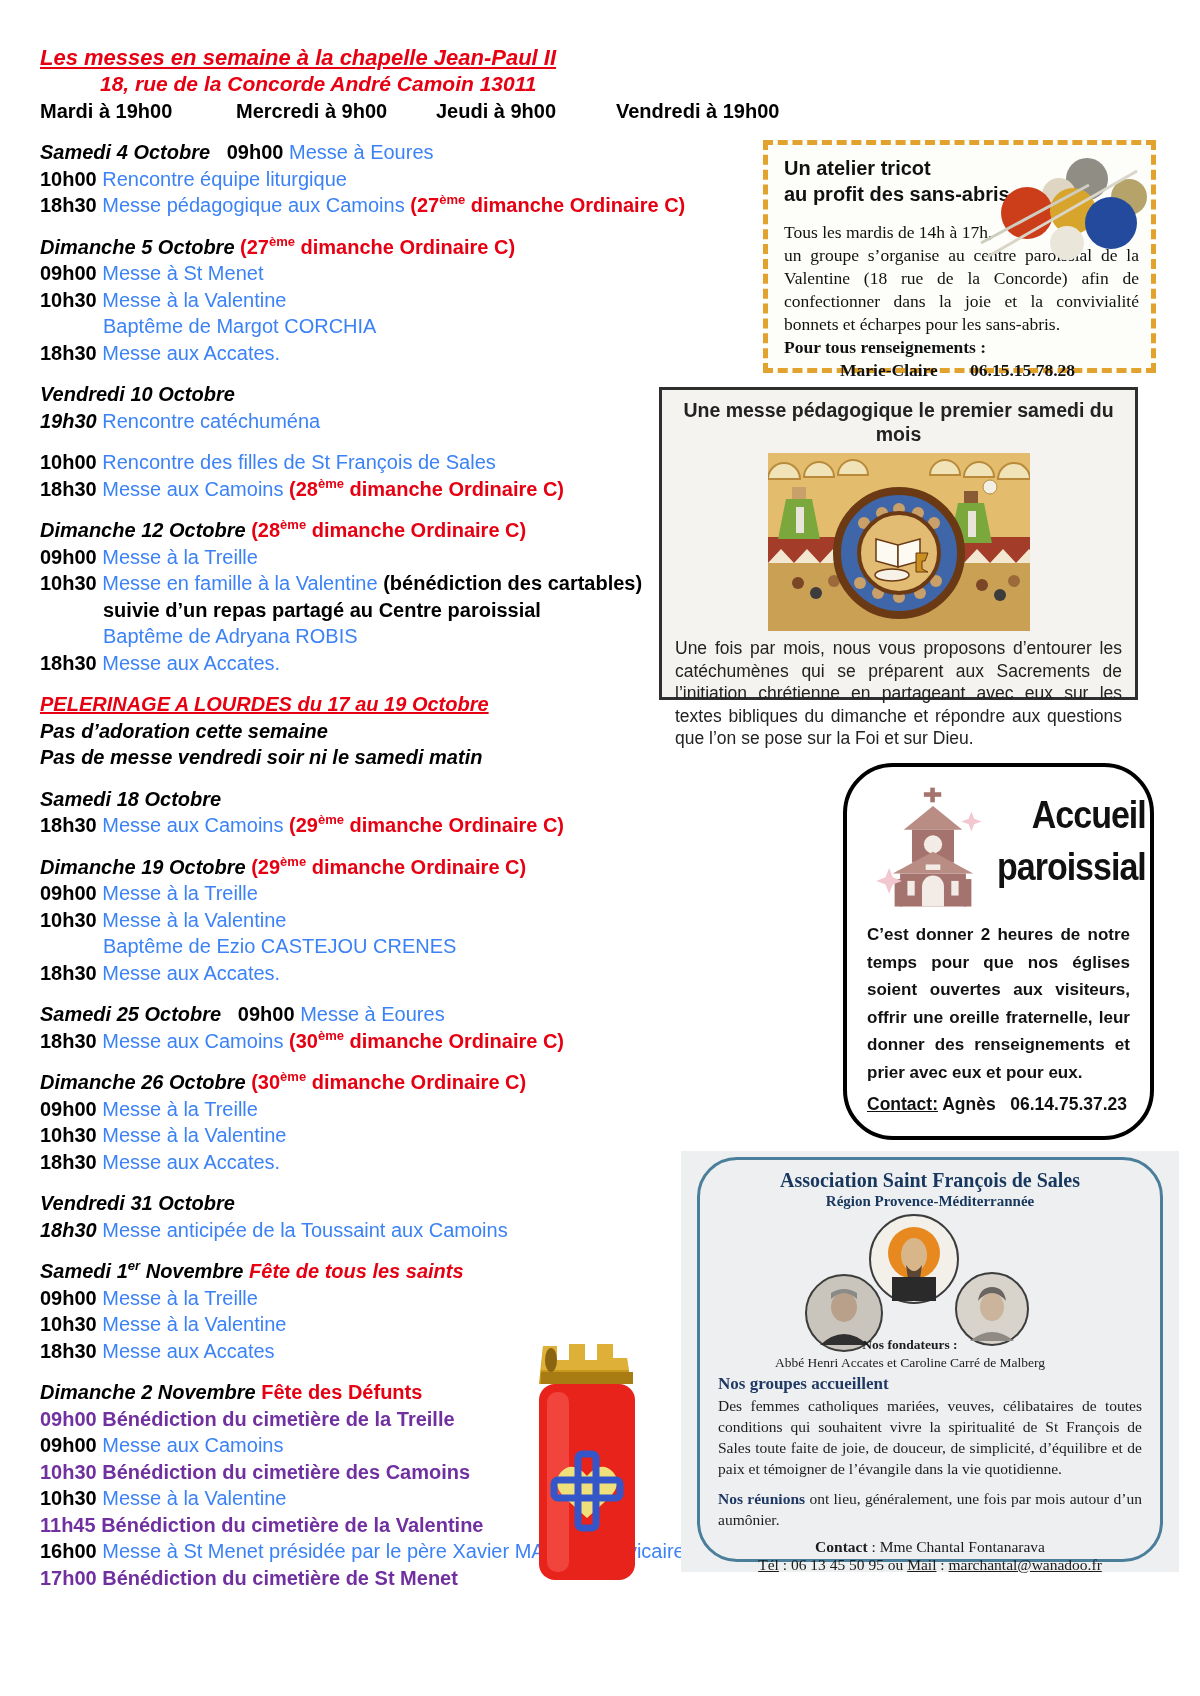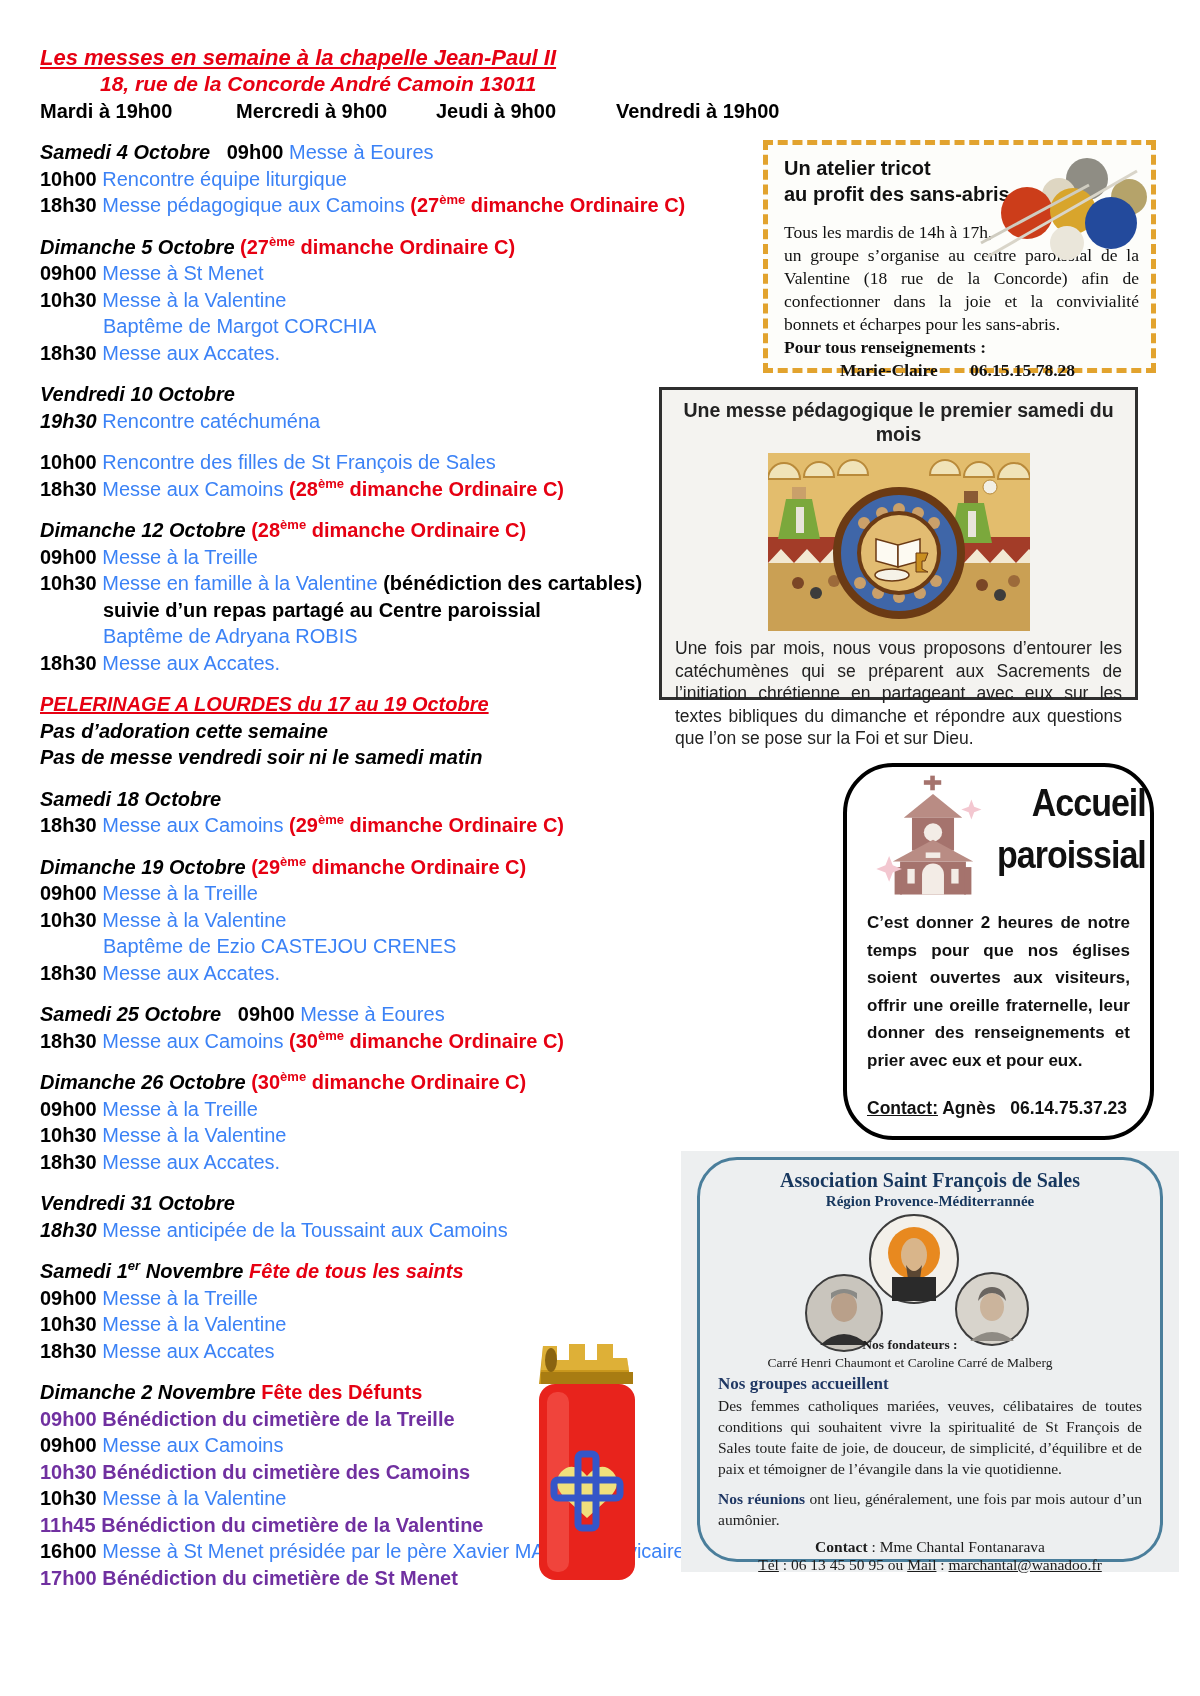--- a/index.html
+++ b/index.html
@@ -47,28 +47,28 @@
 
   
   .pedago{position:absolute;left:659px;top:387px;width:479px;height:313px;box-sizing:border-box;
           border:3px solid #2f2f2f;background:#f4f3f0;padding:8px 13px;}
   .pedago-title{text-align:center;font-weight:bold;font-size:19.5px;line-height:24px;color:#222;}
   .pedago-art{display:block;margin:7px auto 6px auto;width:262px;height:178px;}
   .pedago-body{font-size:17.5px;text-align:justify;line-height:22.5px;color:#222;}
 
   
   .accueil{position:absolute;left:843px;top:763px;width:311px;height:377px;box-sizing:border-box;
-           border:4px solid #000;border-radius:50px;background:#fff;padding:4px 20px 10px 20px;}
+           border:4px solid #000;border-radius:50px;background:#fff;padding:16px 20px 10px 20px;}
   .accueil-top{display:flex;align-items:flex-start;}
   .accueil-church{width:128px;height:130px;flex:0 0 auto;margin-left:2px;}
   .accueil-titles{flex:1;text-align:right;font-weight:bold;color:#111;
                   font-size:34px;line-height:46px;transform:scaleY(1.12);transform-origin:top;
                   letter-spacing:-1px;margin-top:6px;}
   .accueil-body{font-weight:bold;font-size:17px;line-height:27.5px;text-align:justify;margin-top:8px;color:#111;}
-  .accueil-contact{font-weight:bold;font-size:17.5px;margin-top:24px;color:#111;}
+  .accueil-contact{font-weight:bold;font-size:17.5px;margin-top:8px;color:#111;}
   .accueil-contact .lbl{text-decoration:underline;}
 
   
   .assoc-outer{position:absolute;left:681px;top:1151px;width:498px;height:421px;background:#edeff0;}
   .assoc{position:absolute;left:16px;top:6px;right:16px;bottom:10px;border:3px solid #4a7e9b;
          border-radius:40px;box-sizing:border-box;padding:8px 18px 6px 18px;
          font-family:"Liberation Serif",serif;color:#1c1c1c;}
   .assoc-title{text-align:center;color:#17375e;font-weight:bold;font-size:20px;line-height:24px;}
   .assoc-sub{text-align:center;color:#17375e;font-weight:bold;font-size:15px;line-height:19px;}
   .portraits{position:relative;height:162px;}
@@ -304,21 +304,21 @@
           <path d="M27,26 q13,-12 26,0 l0,-6 q-13,-8 -26,0 z" fill="#8a8a86"></path>
           <path d="M16,72 q24,-22 48,0 z" fill="#303030"></path>
         </svg>
         <svg class="p-right" width="76" height="76" viewBox="0 0 76 76">
           <circle cx="38" cy="38" r="36" fill="#d8d4cc" stroke="#3c3c3c" stroke-width="2"></circle>
           <ellipse cx="38" cy="36" rx="12" ry="14" fill="#cbb49c"></ellipse>
           <path d="M24,30 q14,-16 28,0 q-2,-14 -14,-14 q-12,0 -14,14 z" fill="#6a6560"></path>
           <path d="M16,70 q22,-18 44,0 z" fill="#8f8b84"></path>
         </svg>
         <div class="founders-lbl">Nos fondateurs :</div>
-        <div class="founders-names">Carré Henri Chaumont et Caroline Carré de Malberg</div>
+        <div class="founders-names">Abbé Henri Accates et Caroline Carré de Malberg</div>
       </div>
       <div class="assoc-h">Nos groupes accueillent</div>
       <div class="assoc-p">Des femmes catholiques mariées, veuves, célibataires de toutes conditions qui souhaitent vivre la spiritualité de St François de Sales toute faite de joie, de douceur, de simplicité, d’équilibre et de paix et témoigner de l’évangile dans la vie quotidienne.</div>
       <div class="assoc-p2">
         <span class="lead">Nos réunions</span><span> ont lieu, généralement, une fois par mois autour d’un aumônier.</span>
       </div>
       <div class="assoc-contact">
         <span class="lead">Contact</span><span> : Mme Chantal Fontanarava</span>
       </div>
       <div class="assoc-tel">

